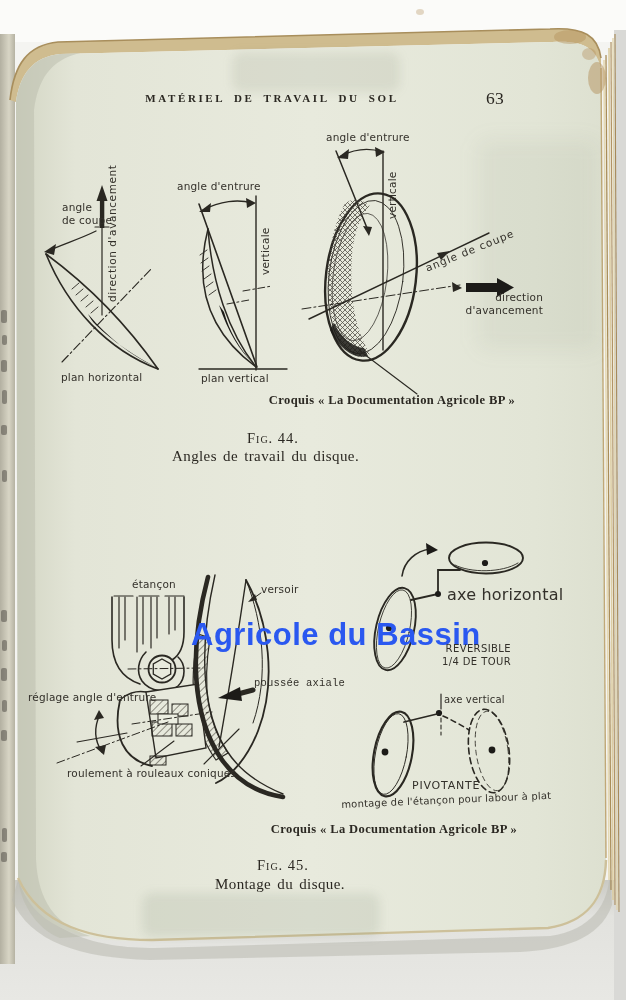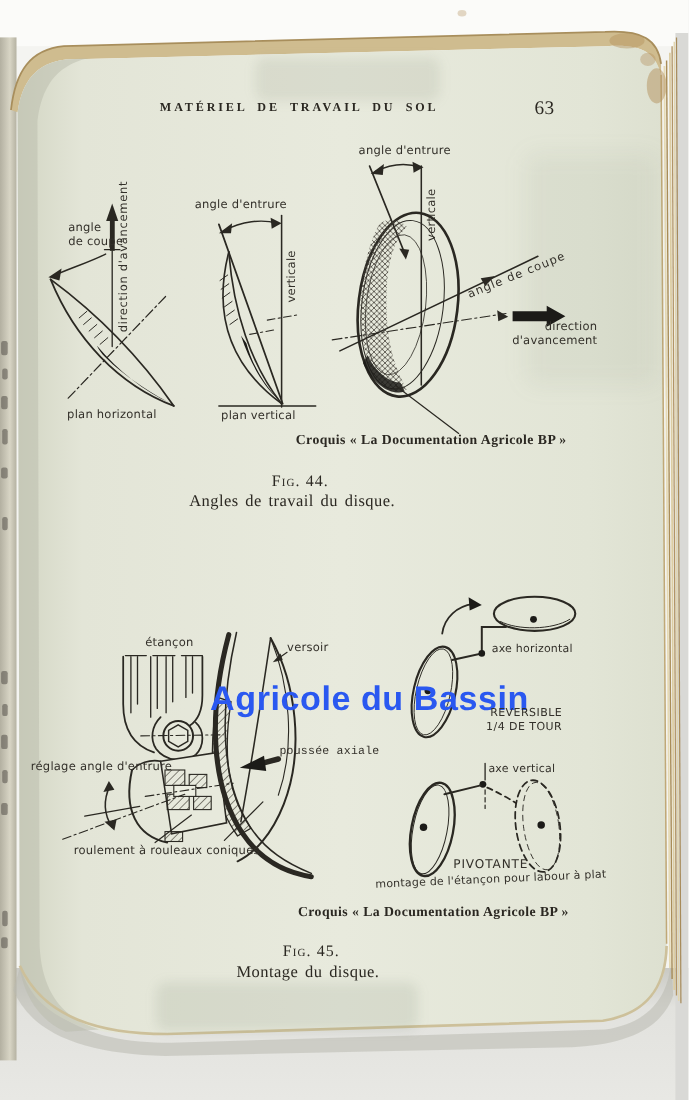--- a/index.html
+++ b/index.html
@@ -279,21 +279,21 @@
   <div class="lab serif fignum" style="left:247px;top:429px;">Fig. 44.</div>
   <div class="lab serif figcap" style="left:172px;top:447px;">Angles de travail du disque.</div>
 
   <div id="watermark" style="left:191px;top:617px;color:#2a58f0;">Agricole du Bassin</div>
 
   <div class="lab" style="left:132px;top:578px;">étançon</div>
   <div class="lab" style="left:261px;top:583px;">versoir</div>
   <div class="lab" style="left:254px;top:677px;font-family:Liberation Mono, monospace;">poussée axiale</div>
   <div class="lab" style="left:28px;top:691px;">réglage angle d'entrure</div>
   <div class="lab" style="left:67px;top:767px;">roulement à rouleaux coniques</div>
-  <div class="lab" style="left:447px;top:585px;font-size:10px;">axe horizontal</div>
+  <div class="lab" style="left:447px;top:585px;font-size:16px;">axe horizontal</div>
   <div class="lab caps" style="left:433px;top:643px;width:78px;text-align:right;font-size:10px;">REVERSIBLE
 1/4 DE TOUR</div>
   <div class="lab" style="left:444px;top:694px;font-size:10px;">axe vertical</div>
   <div class="lab caps" style="left:412px;top:779px;font-size:11px;letter-spacing:.8px;">PIVOTANTE</div>
   <div class="lab" style="left:341px;top:799px;font-size:10px;transform:rotate(-2.5deg);transform-origin:0 0;white-space:nowrap;">montage de l'étançon pour labour à plat</div>
 
   <div class="lab serif credit" style="left:222px;top:822px;width:344px;text-align:center;">Croquis « La Documentation Agricole BP »</div>
   <div class="lab serif fignum" style="left:257px;top:856px;">Fig. 45.</div>
   <div class="lab serif figcap" style="left:215px;top:875px;">Montage du disque.</div>
 

